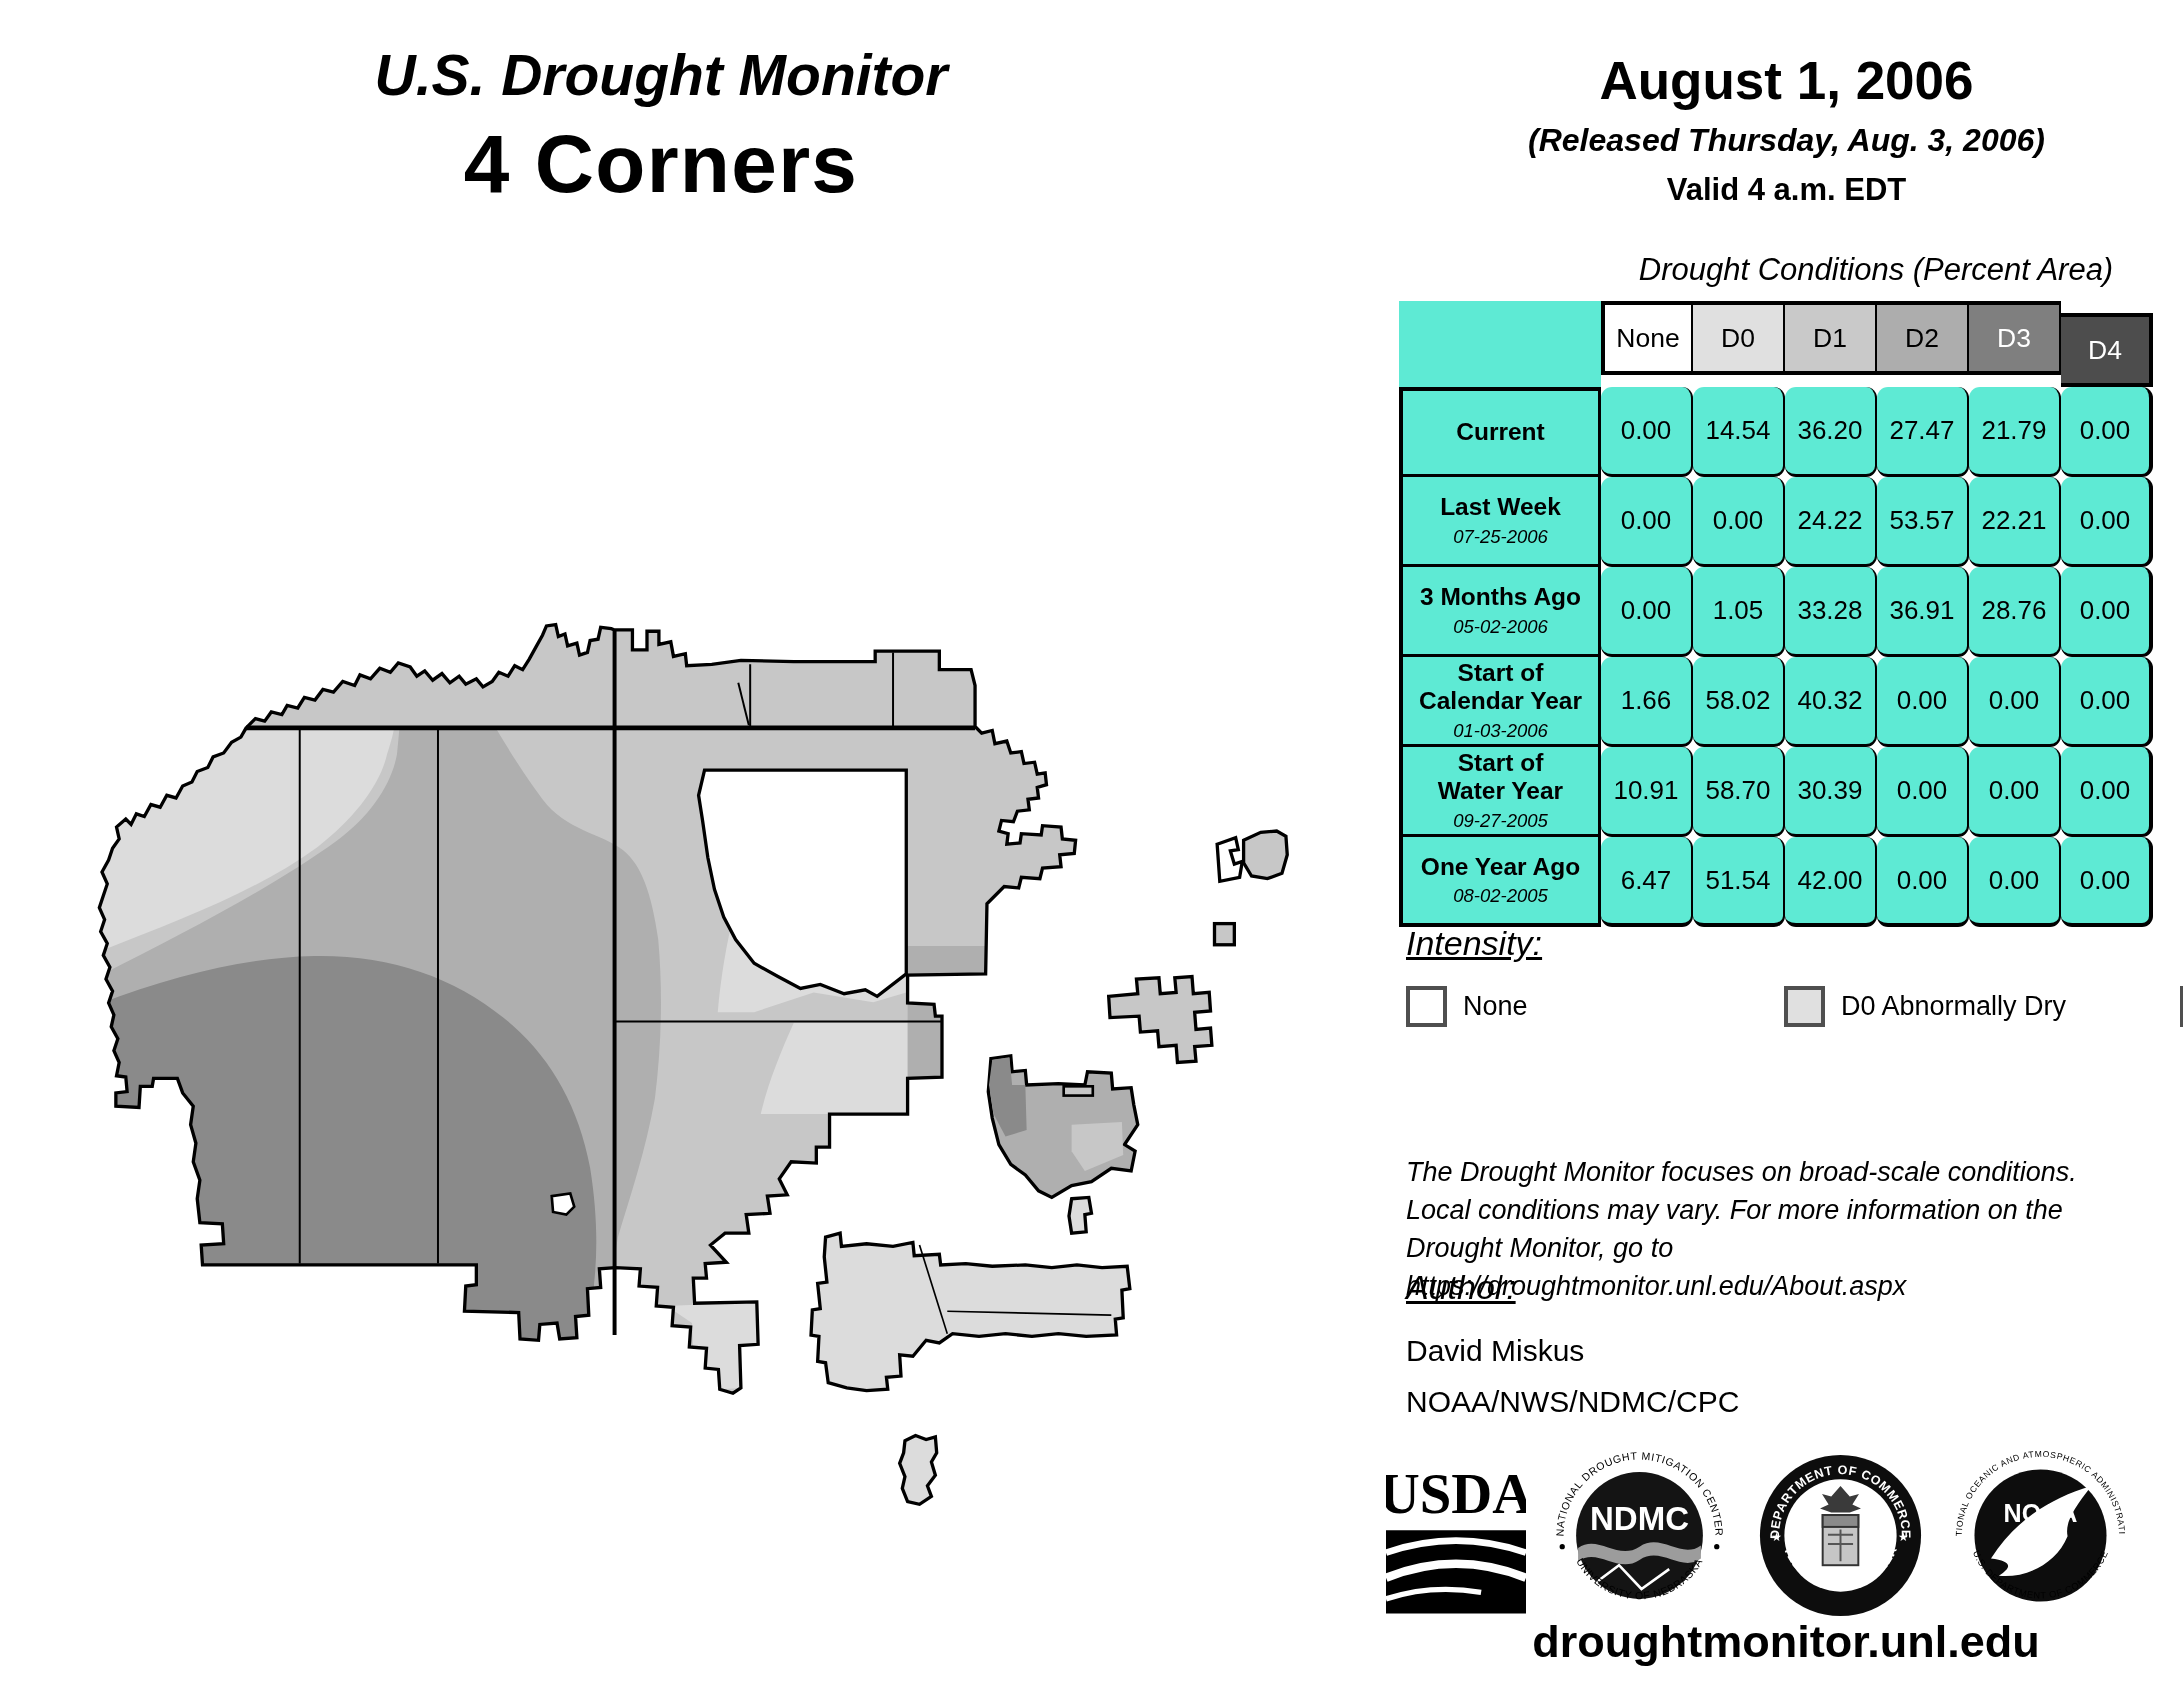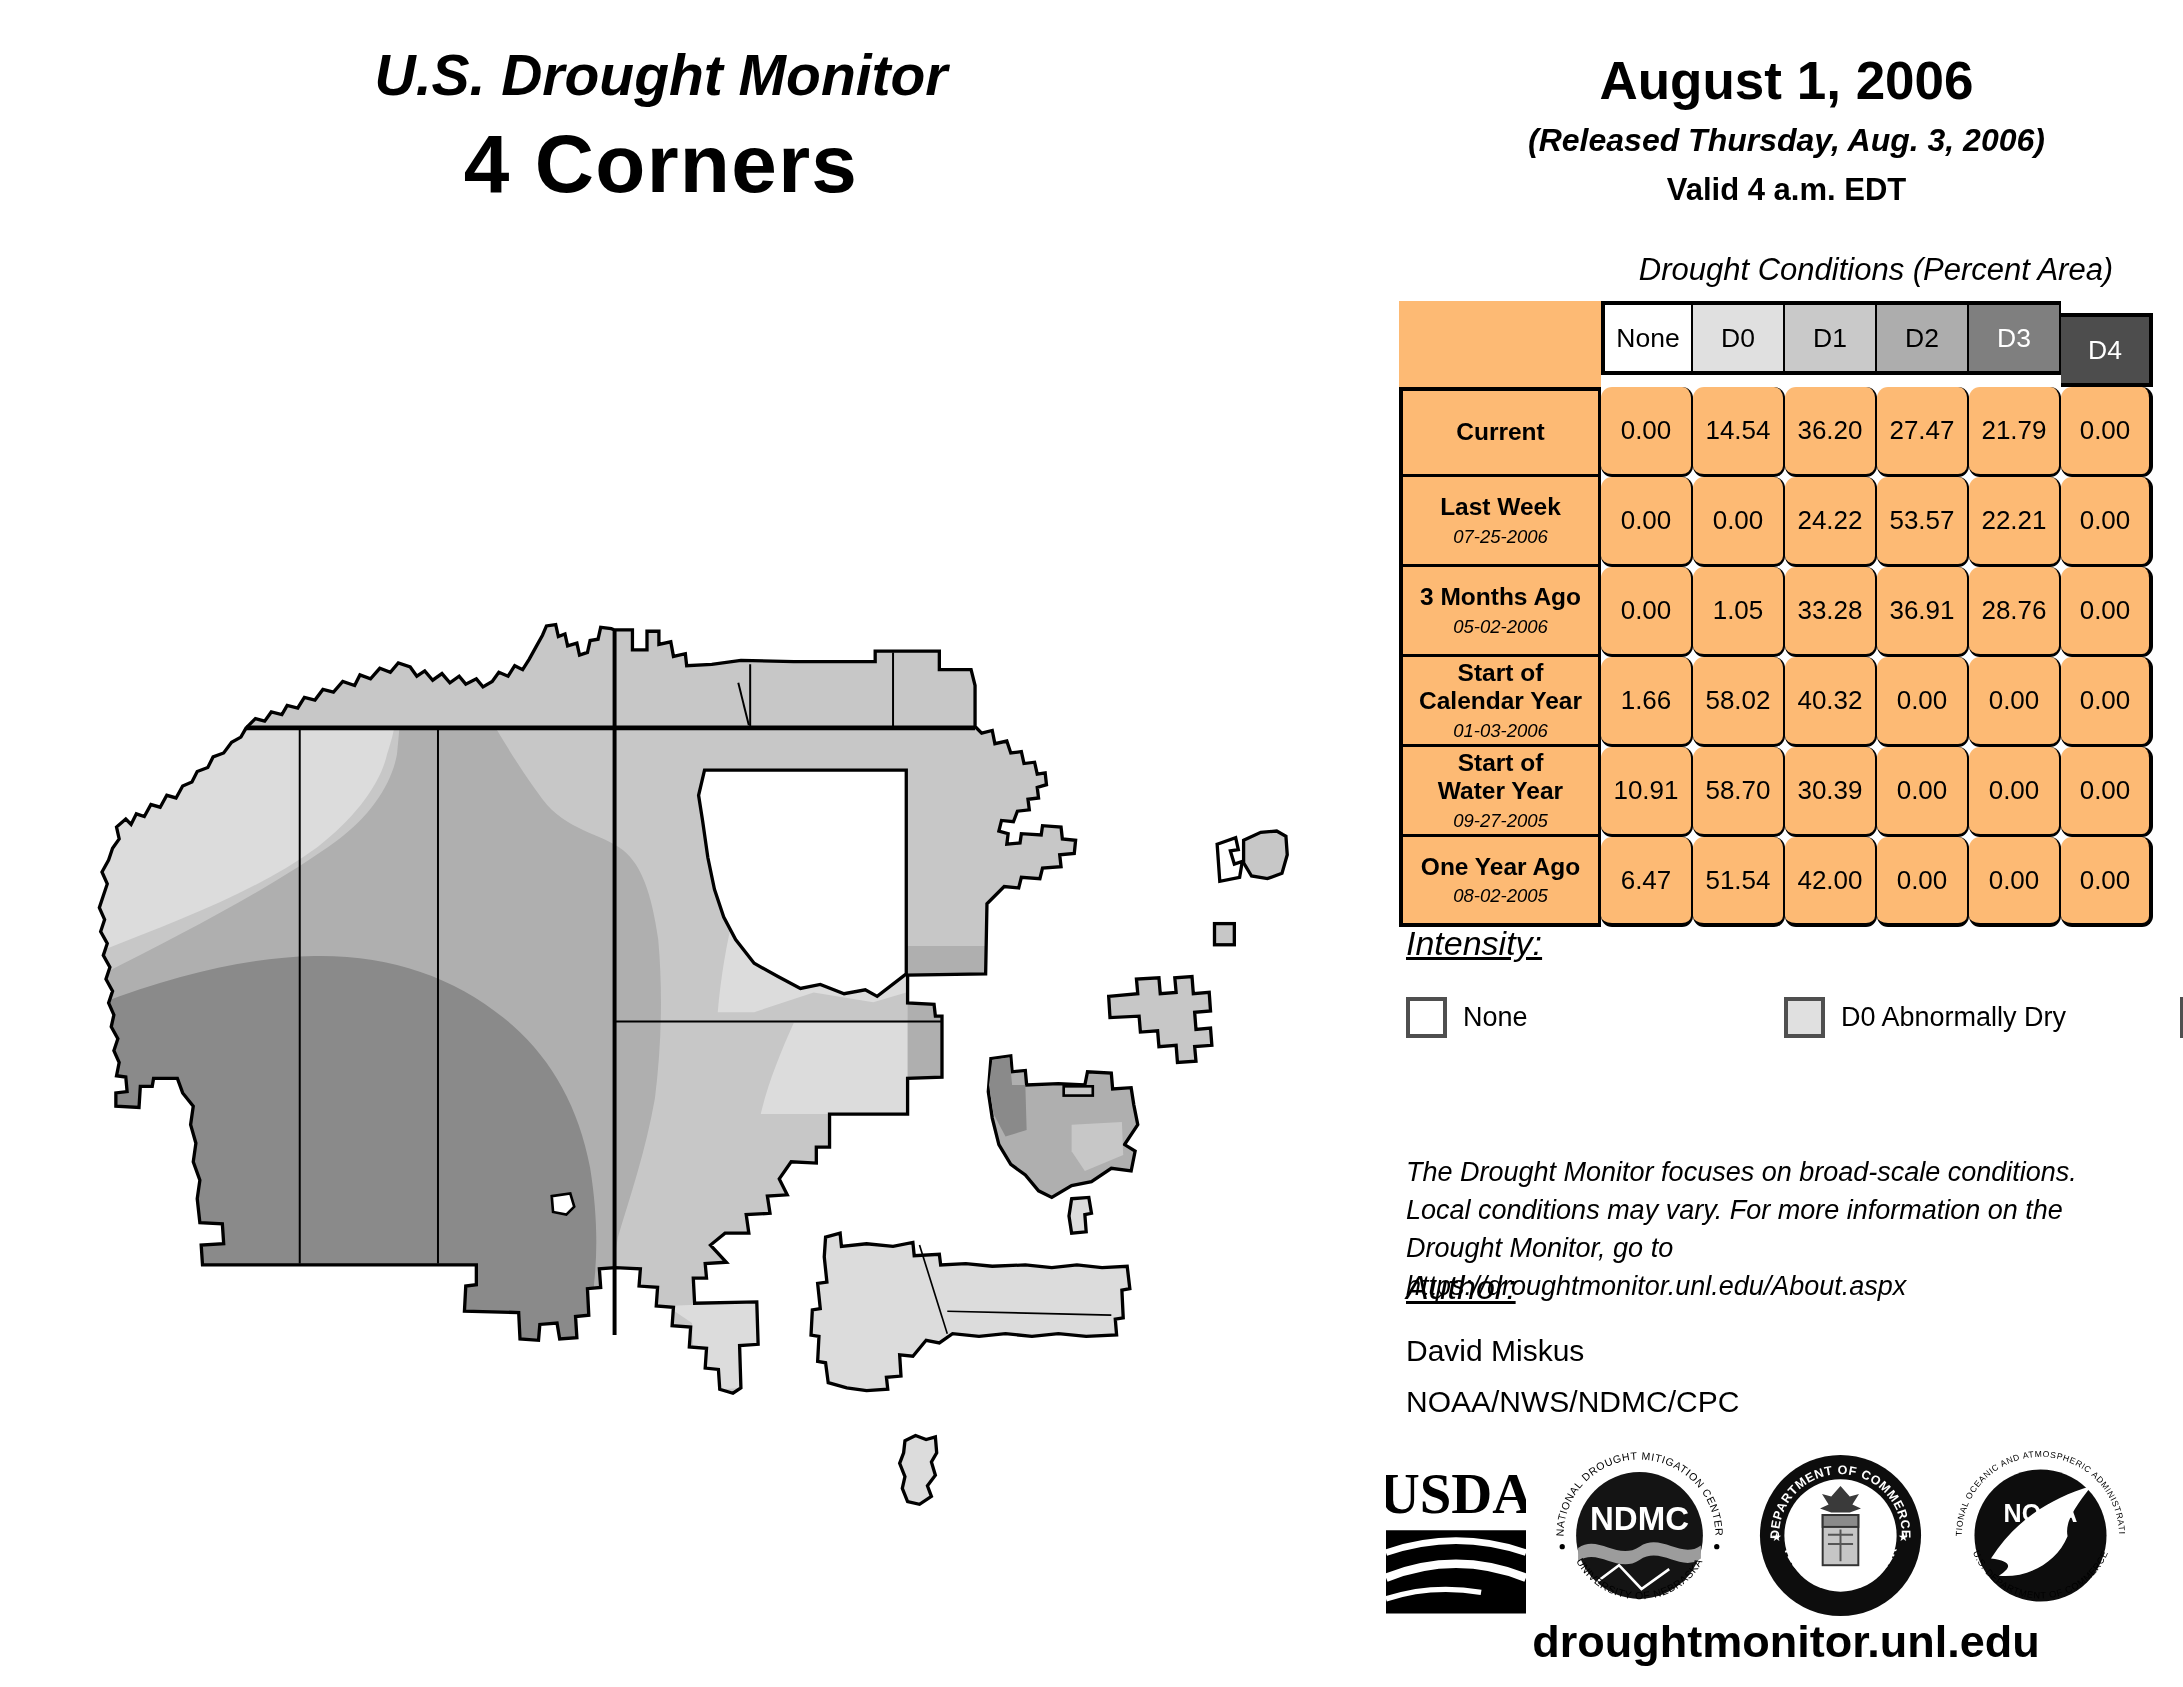--- a/index.html
+++ b/index.html
@@ -15,39 +15,39 @@
   #date-block{position:absolute;left:1416px;top:50px;width:741px;text-align:center;}
   #map-date{font-size:53px;font-weight:bold;}
   #released{font-size:32px;font-weight:bold;font-style:italic;margin-top:10.6px;}
   #valid{font-size:31px;font-weight:bold;margin-top:13.2px;}
 
   
   #table-title{position:absolute;left:1588px;top:252px;width:576px;text-align:center;
                font-size:31px;font-style:italic;}
   #dm-table{position:absolute;left:1399px;top:301px;display:grid;
             grid-template-columns:202px repeat(6,92px);}
-  .cell{display:flex;align-items:center;justify-content:center;background:#fdba74;box-sizing:border-box;}
+  .cell{display:flex;align-items:center;justify-content:center;background:#5eead4;box-sizing:border-box;}
   .corner{border:none;}
   .th{height:74px;border-top:4.6px solid #000;border-bottom:4.6px solid #000;
       border-right:2px solid #000;font-size:26.5px;}
   .th.c-first{border-left:4.6px solid #000;}
   .th.c-last{border-right:4.6px solid #000;}
   .td{height:90px;border-right:2px solid #000;border-bottom:3.3px solid #000;font-size:26px;border-radius:11px;}
   .td.c-last{border-right:4.6px solid #000;}
   .r-last{border-bottom-width:4.6px !important;}
   .rl{flex-direction:column;border-left:4.6px solid #000;border-right:3.3px solid #000;
       border-bottom:3.3px solid #000;padding:0 5.3px;text-align:center;}
   .rl.r0{border-top:4.6px solid #000;}
   .rl-t{font-size:24.5px;font-weight:bold;line-height:1.15;white-space:pre-line;}
   .rl-d{font-size:18.5px;font-style:italic;margin-top:4.6px;}
   .rl-d:empty{display:none;}
 
   
   #legend{position:absolute;left:1406px;top:924px;width:774px;}
-  #legend-title{font-size:34px;font-style:italic;text-decoration:underline;margin-bottom:28px;}
+  #legend-title{font-size:34px;font-style:italic;text-decoration:underline;margin-bottom:17px;}
   #legend-grid{display:grid;grid-template-columns:378px 396px;grid-auto-rows:53px;
                grid-auto-flow:column;align-items:center;}
   .legend-item{display:flex;align-items:center;gap:16px;}
   .swatch{width:41px;height:41px;border:4.6px solid #4F4F4F;box-sizing:border-box;flex:0 0 auto;}
   .legend-label{font-size:27px;}
 
   
   #notes{position:absolute;left:1406px;top:1153px;width:774px;
          font-size:27px;font-style:italic;line-height:38px;}
   #author-block{position:absolute;left:1406px;top:1268px;width:774px;}

